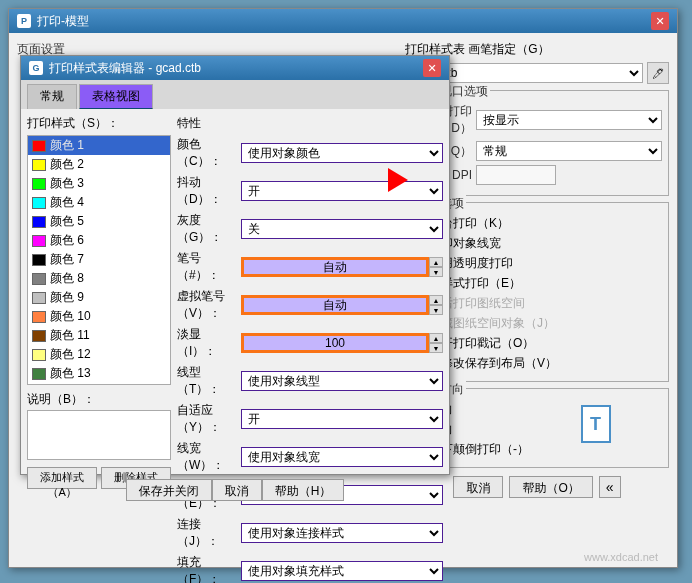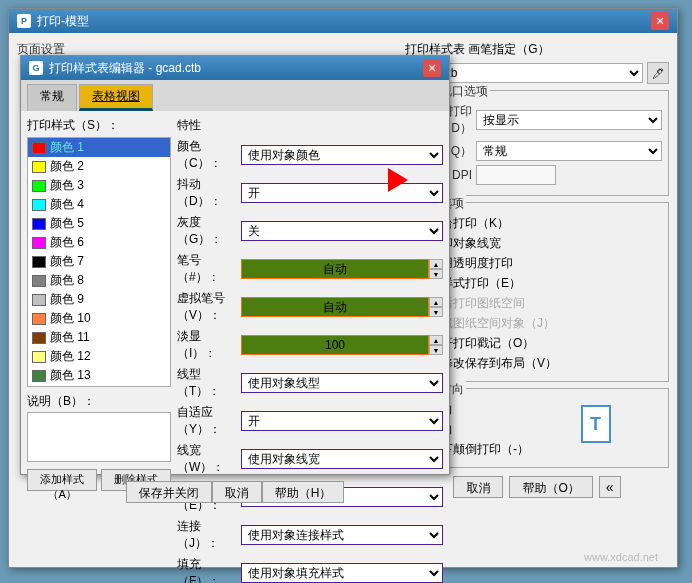--- a/index.html
+++ b/index.html
@@ -211,25 +211,24 @@
       padding: 3px 12px;
       background: #c8c8c8;
       border: 1px solid #aaa;
       border-bottom: none;
       cursor: pointer;
       font-size: 12px;
       margin-right: 2px;
     }
 
     .tab.active {
-      background: #eab308;
-      border-bottom: 3px solid #0c4a6e;
+      background: #8b5cf6;
+      border-bottom: 1px solid #0c4a6e;
       position: relative;
       z-index: 1;
-      text-decoration: underline;
     }
 
     .sub-content {
       padding: 6px;
       display: flex;
       gap: 6px;
       height: calc(100% - 52px);
     }
 
     
@@ -254,21 +253,21 @@
       display: flex;
       align-items: center;
       padding: 1px 4px;
       gap: 4px;
       cursor: pointer;
       font-size: 12px;
     }
 
     .color-item.selected {
       background: #3366cc;
-      color: #5eead4;
+      color: #e5e5e5;
     }
 
     .color-swatch {
       width: 14px; height: 12px;
       border: 1px solid #666;
       flex-shrink: 0;
     }
 
     .desc-box {
       margin-top: 6px;
@@ -329,22 +328,22 @@
     .spinner {
       display: flex;
       align-items: center;
       gap: 0;
       flex: 1;
     }
 
     .spinner input {
       flex: 1;
       height: 20px;
-      border: 1px solid #f97316;
-      background: #4d7c0f;
+      border: 3px solid #f97316;
+      background: #c4b5fd;
       text-align: center;
       font-size: 12px;
     }
 
     .spinner-btns {
       display: flex;
       flex-direction: column;
     }
 
     .spinner-btn {

